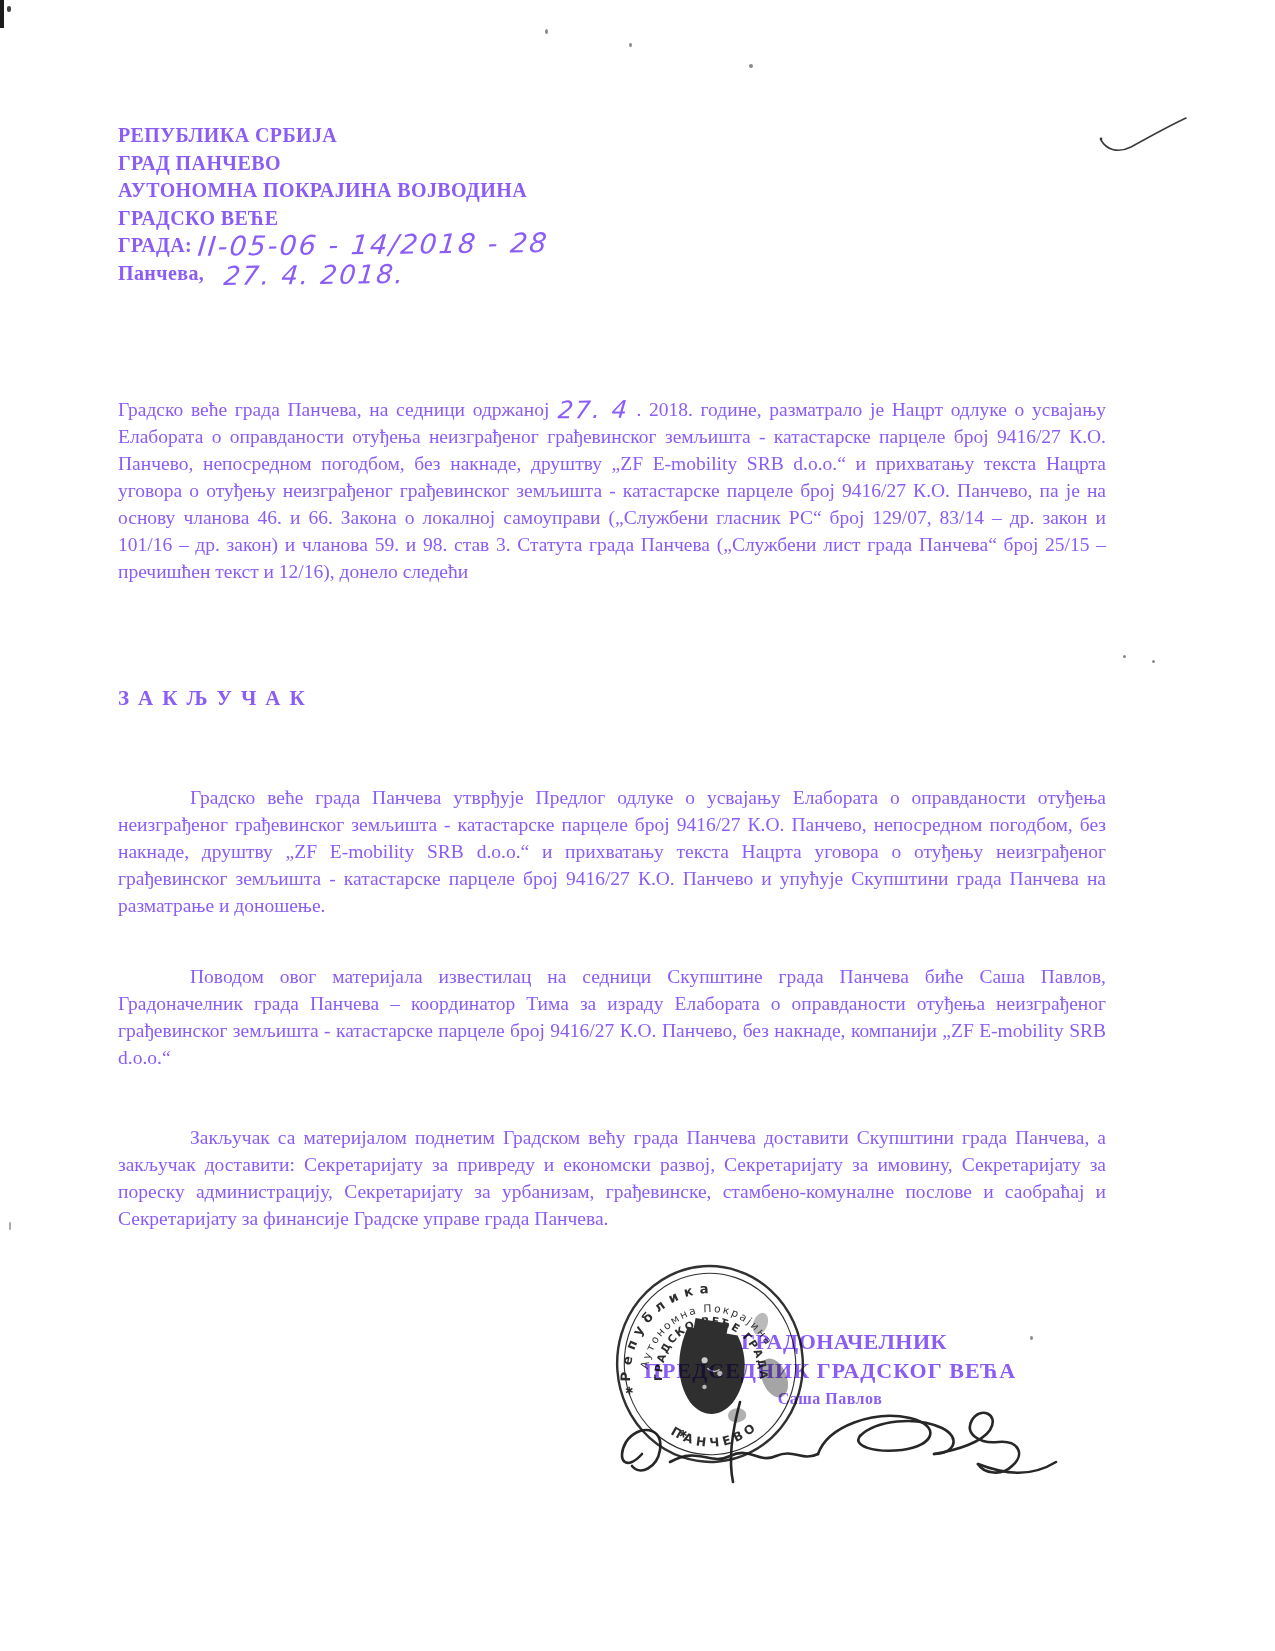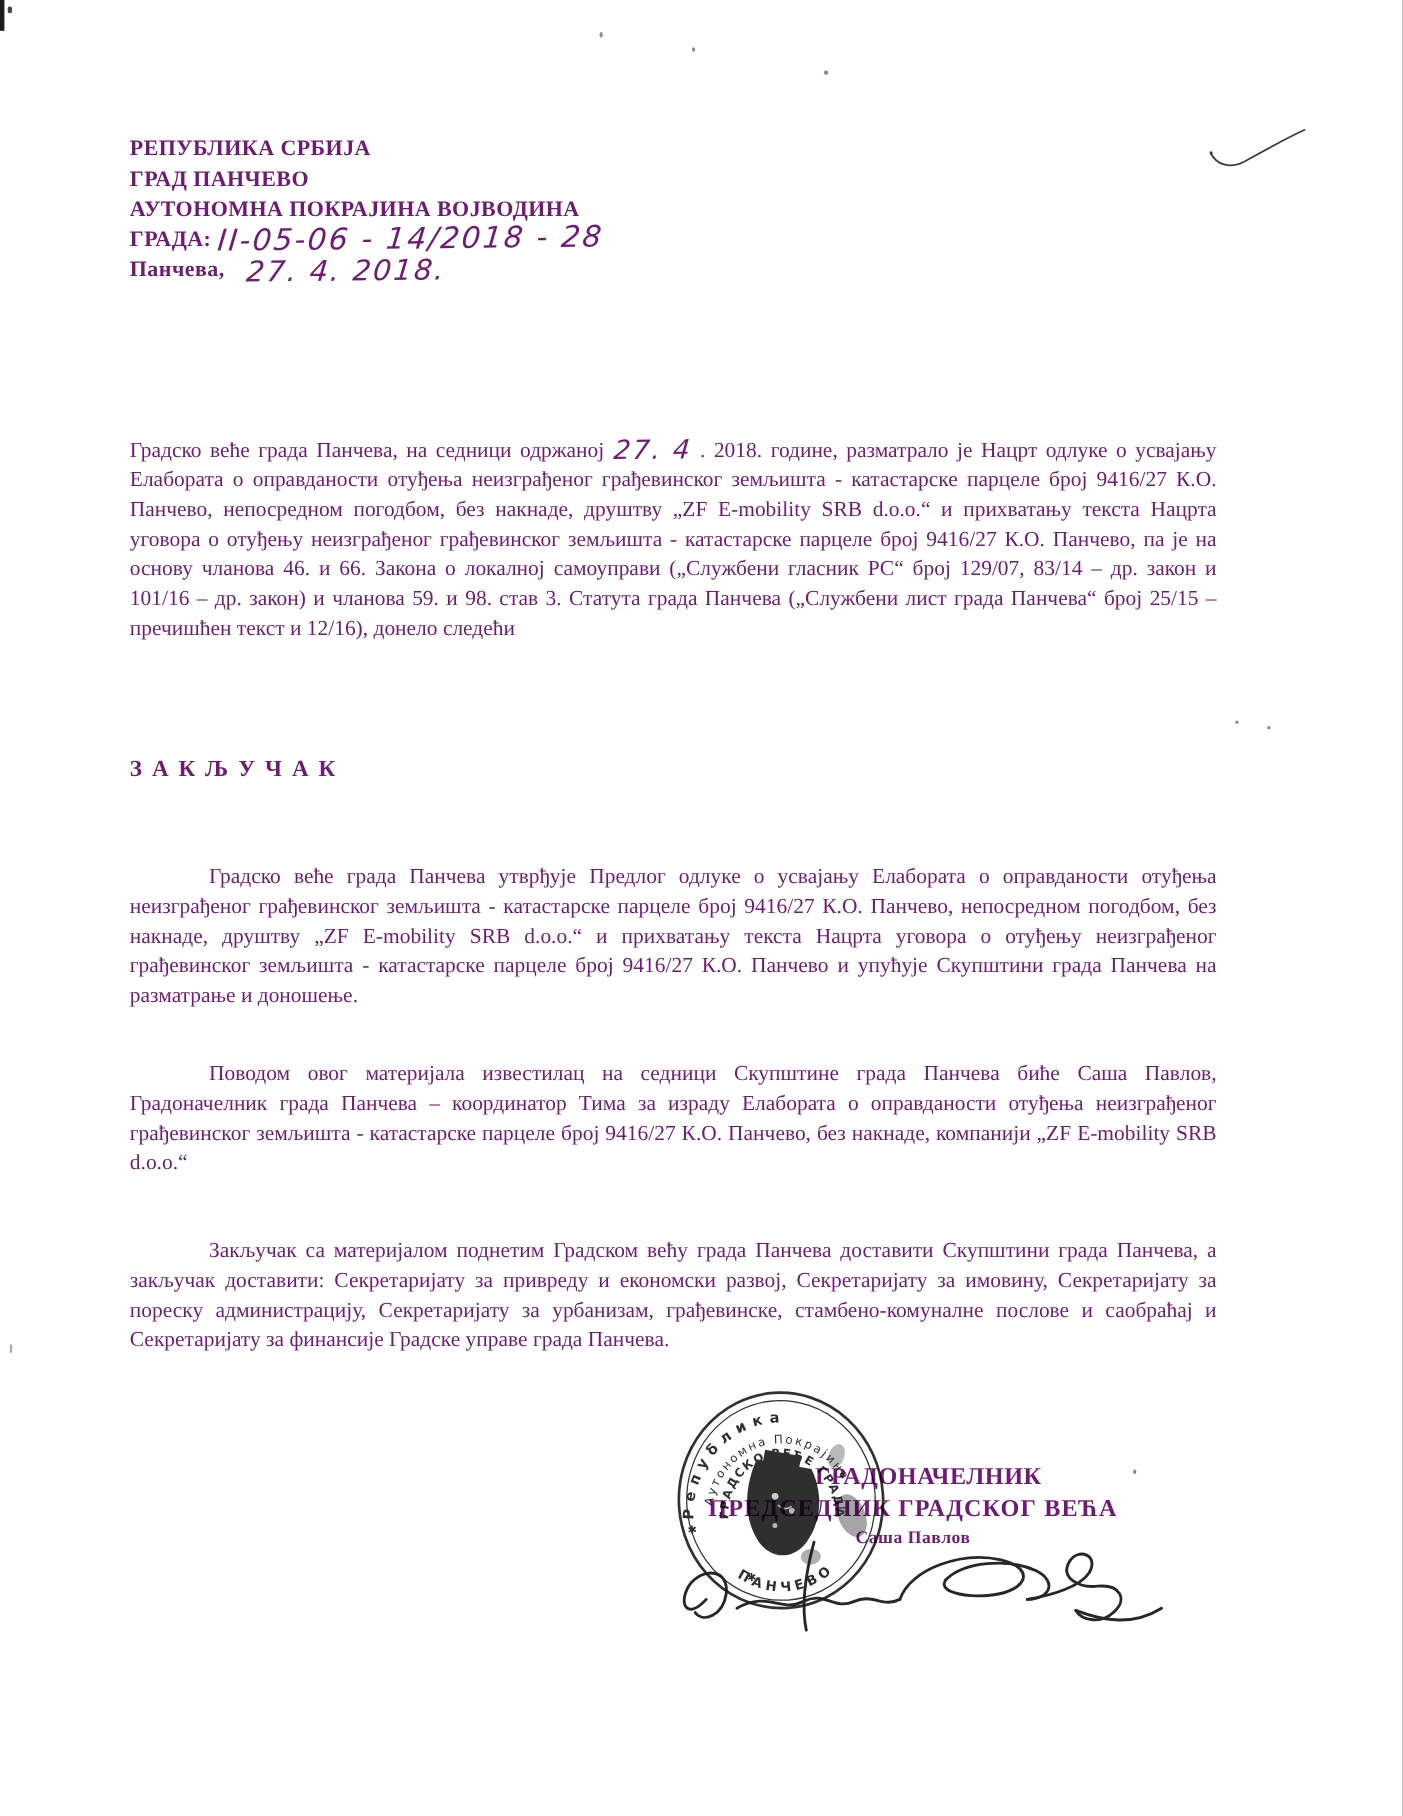--- a/index.html
+++ b/index.html
@@ -1,21 +1,21 @@
 <!DOCTYPE html>
 <html lang="sr"><head>
 <meta charset="utf-8">
 <style>
   html,body{margin:0;padding:0;background:#9a9a9a;}
   .page{
     position:relative;
     width:1275px;height:1651px;
     background:#ffffff;
     font-family:"Liberation Serif","DejaVu Serif",serif;
-    color:#701a75;
+    color:#8b5cf6;
     overflow:hidden;
     margin:0 auto;
   }
   
   .letterhead{
     position:absolute;left:118px;top:122px;
     font-weight:bold;font-size:20px;line-height:27.5px;
     letter-spacing:.4px;white-space:nowrap;
   }
   .hline{white-space:nowrap;}
@@ -82,20 +82,21 @@
   <div class="speck s3"></div>
   <div class="speck s4"></div>
   <div class="speck s5"></div>
   <div class="speck s6"></div>
   <div class="speck s7"></div>
 
   <header class="letterhead">
     <div>РЕПУБЛИКА СРБИЈА</div>
     <div>ГРАД ПАНЧЕВО</div>
     <div>АУТОНОМНА ПОКРАЈИНА ВОЈВОДИНА</div>
+    <div>ГРАДСКО ВЕЋЕ</div>
     <div class="hline">
       <span>ГРАДА:</span>
       <span class="hw hw-number">II-05-06 - 14/2018 - 28</span>
     </div>
     <div class="hline">
       <span>Панчева,</span>
       <span class="hw hw-date">27. 4. 2018.</span>
     </div>
   </header>
 

